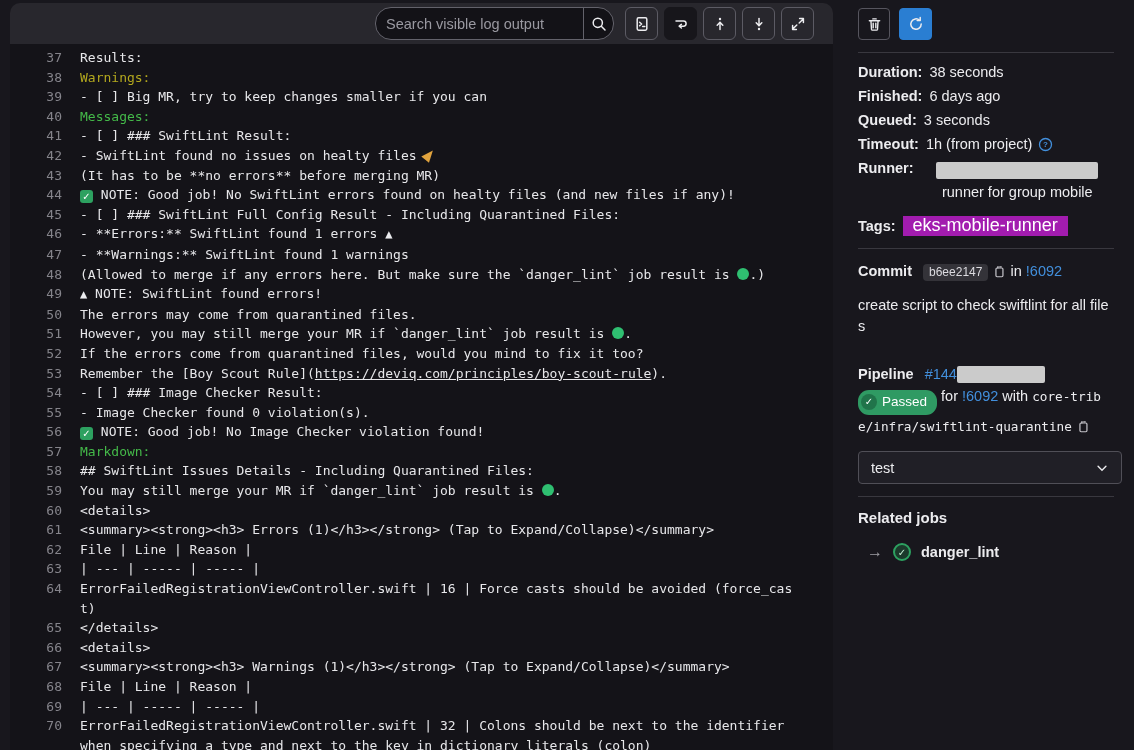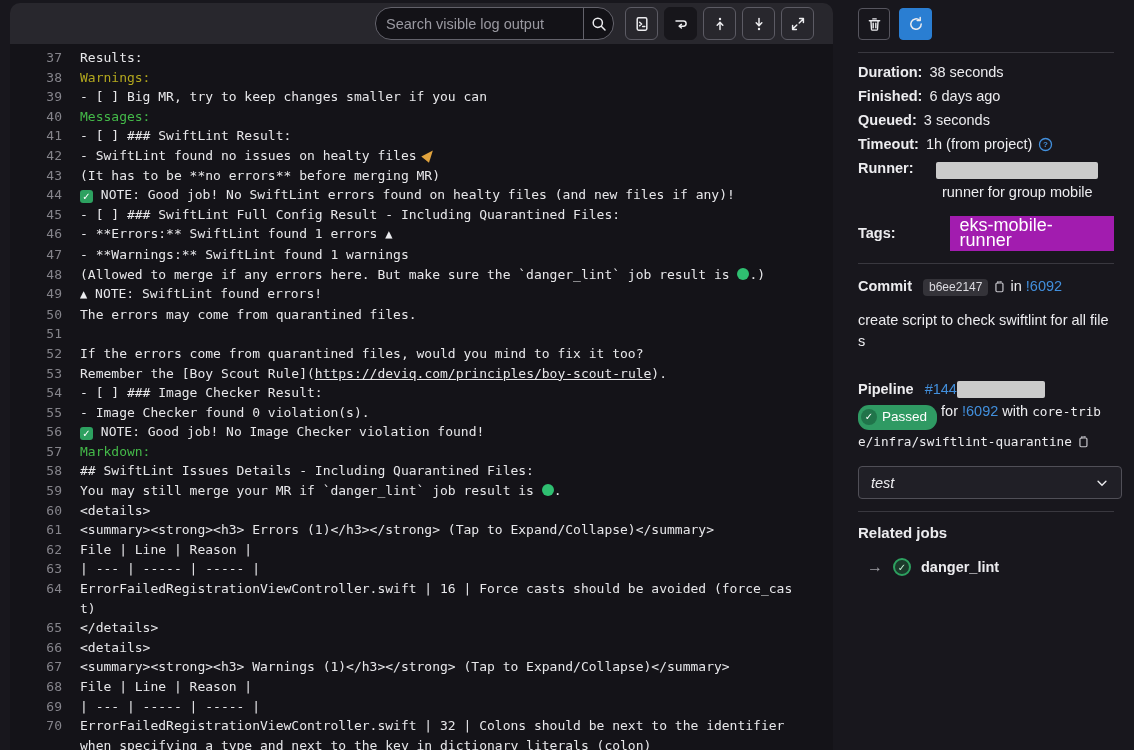--- a/index.html
+++ b/index.html
@@ -67,21 +67,21 @@
     display:flex; align-items:center; justify-content:center; cursor:pointer;
   }
   .icon-btn.blue { background:#2a7ed2; border-color:#2a7ed2; width:33px; }
   .side-divider { border:none; border-top:1px solid #39383f; margin:12px 0; }
   .detail-row { margin-bottom:9px; line-height:15px; display:flex; align-items:flex-start; }
   .dlabel { font-weight:bold; margin-right:7px; white-space:nowrap; }
   .dvalue { color:#ececef; }
   .help-icon { margin-left:6px; vertical-align:-3px; }
   .redacted-block { display:inline-block; width:162px; height:17px; background:#cbcbcb; border-radius:2px; vertical-align:-3px; }
   .runner-value { line-height:21px;text-align:center; }
-  .tags-row { margin-top:13px; align-items:center;gap:47px; }
+  .tags-row { margin-top:13px; align-items:center; }
   .tag-pill {
     display:inline-block; background:#a21caf; color:#fff; font-size:18px;
     padding:2px 10px 3px; border-radius:0;
   }
   .commit-block { line-height:21px; }
   .code-chip {
     font-family:Liberation Sans, sans-serif; font-size:12px; background:#343339;
     color:#dcdbe0; padding:1px 6px 2px; border-radius:4px; text-decoration:none;
   }
   .blue-link { color:#428fdc; text-decoration:none; cursor:pointer; }
@@ -93,21 +93,21 @@
   .status-badge {
     display:inline-flex; align-items:center; gap:5px; background:#2f9a63; color:#fff;
     border-radius:11px; padding:1px 10px 2px 3px; font-size:13.5px; vertical-align:-4px;
   }
   .status-badge .badge-circle {
     width:16px; height:16px; border-radius:50%; background:#20744a; display:inline-flex;
     align-items:center; justify-content:center; font-size:10px; color:#fff;
   }
   .stage-dropdown {
     margin-top:13px; width:264px; height:33px; background:#201f26; border:1px solid #504f57;
-    border-radius:4px; display:flex; align-items:center; padding:0 12px; cursor:pointer;font-style:italic;
+    border-radius:4px; display:flex; align-items:center; padding:0 12px; cursor:pointer;
   }
   .stage-dropdown .chev { margin-left:auto; }
   .related-heading { font-weight:bold; font-size:15px; margin-top:4px; }
   .job-row { display:flex; align-items:center; gap:10px; margin-top:17px; padding-left:9px; }
   .job-arrow { color:#9f9fa5; font-size:16px; }
   .job-status {
     width:18px; height:18px; border-radius:50%; border:2px solid #2da160; background:#1b3a2b;
     display:inline-flex; align-items:center; justify-content:center; font-size:10px; color:#c7f0d6; flex:none;
   }
   .job-name { font-weight:bold; }
@@ -225,20 +225,21 @@
     <span class="lt"><span class="em-warn">▲</span> NOTE: SwiftLint found errors!</span>
   </div>
 
   <div class="log-row">
     <a class="ln">50</a>
     <span class="lt">The errors may come from quarantined files.</span>
   </div>
 
   <div class="log-row">
     <a class="ln">51</a>
+    <span class="lt">However, you may still merge your MR if `danger_lint` job result is <span class="em-dot"></span>.</span>
   </div>
 
   <div class="log-row">
     <a class="ln">52</a>
     <span class="lt">If the errors come from quarantined files, would you mind to fix it too?</span>
   </div>
 
   <div class="log-row">
     <a class="ln">53</a>
     <span class="lt">Remember the [Boy Scout Rule](<span class="log-url">https://deviq.com/principles/boy-scout-rule</span>).</span>

